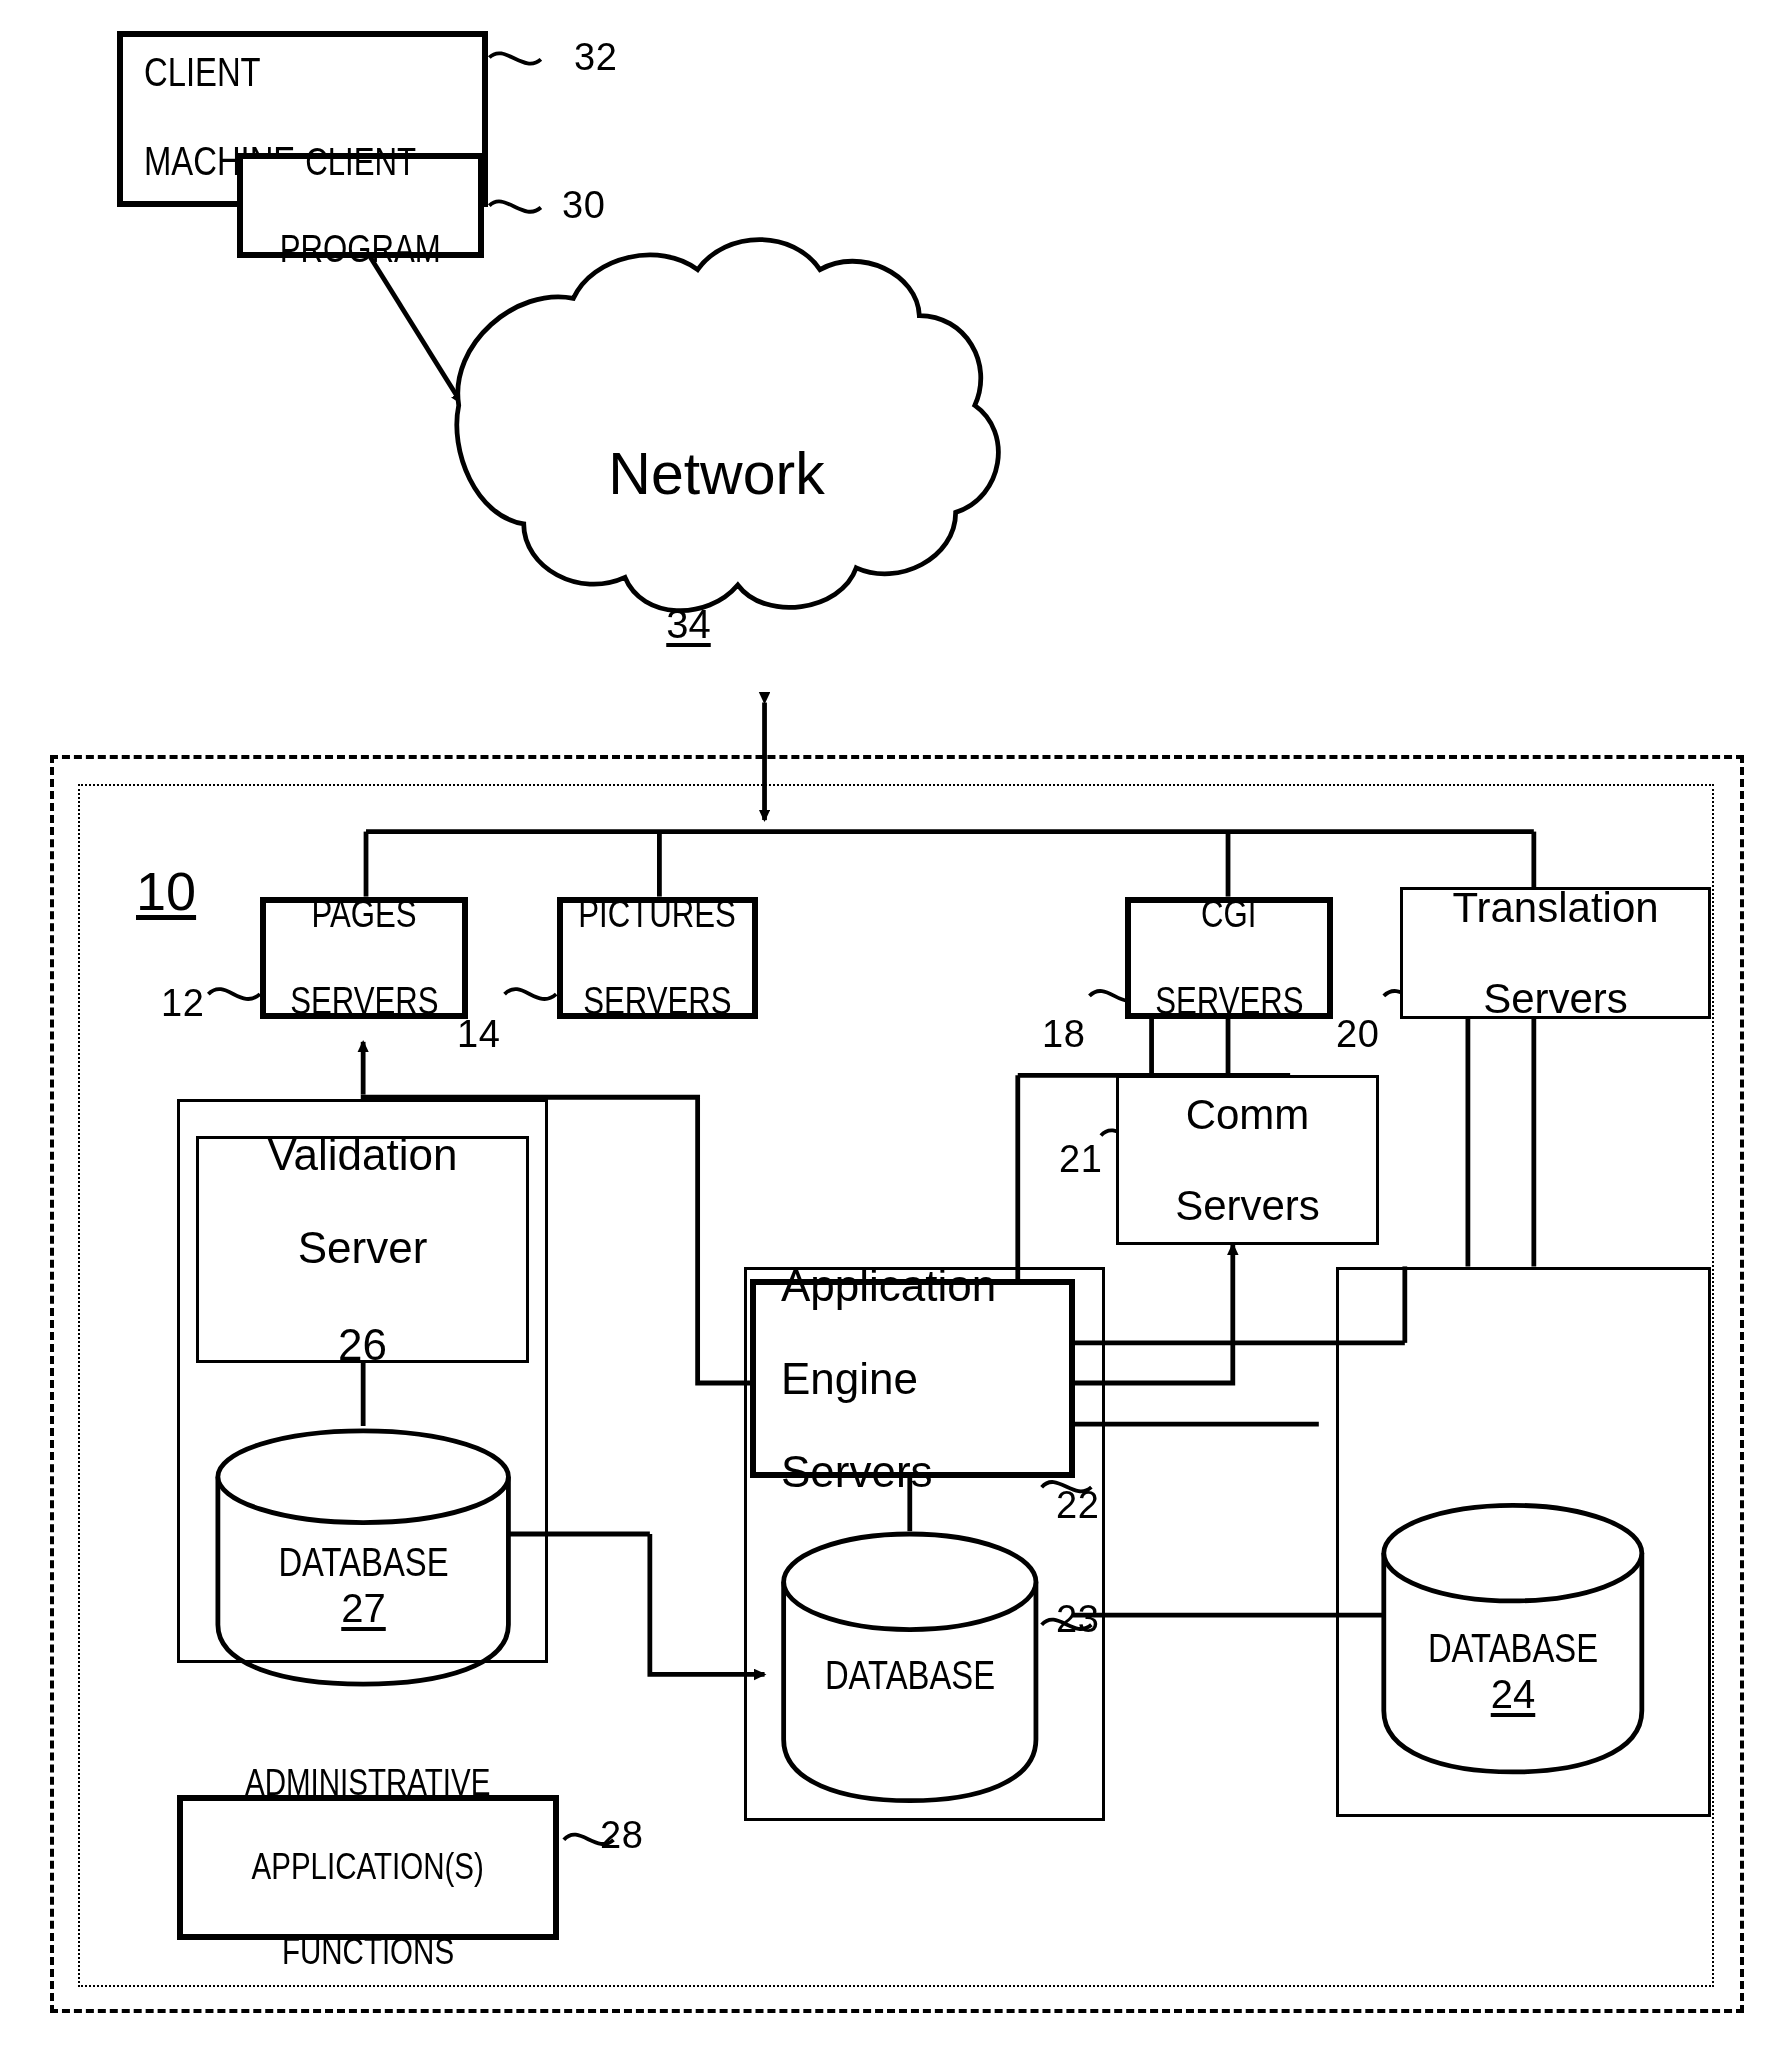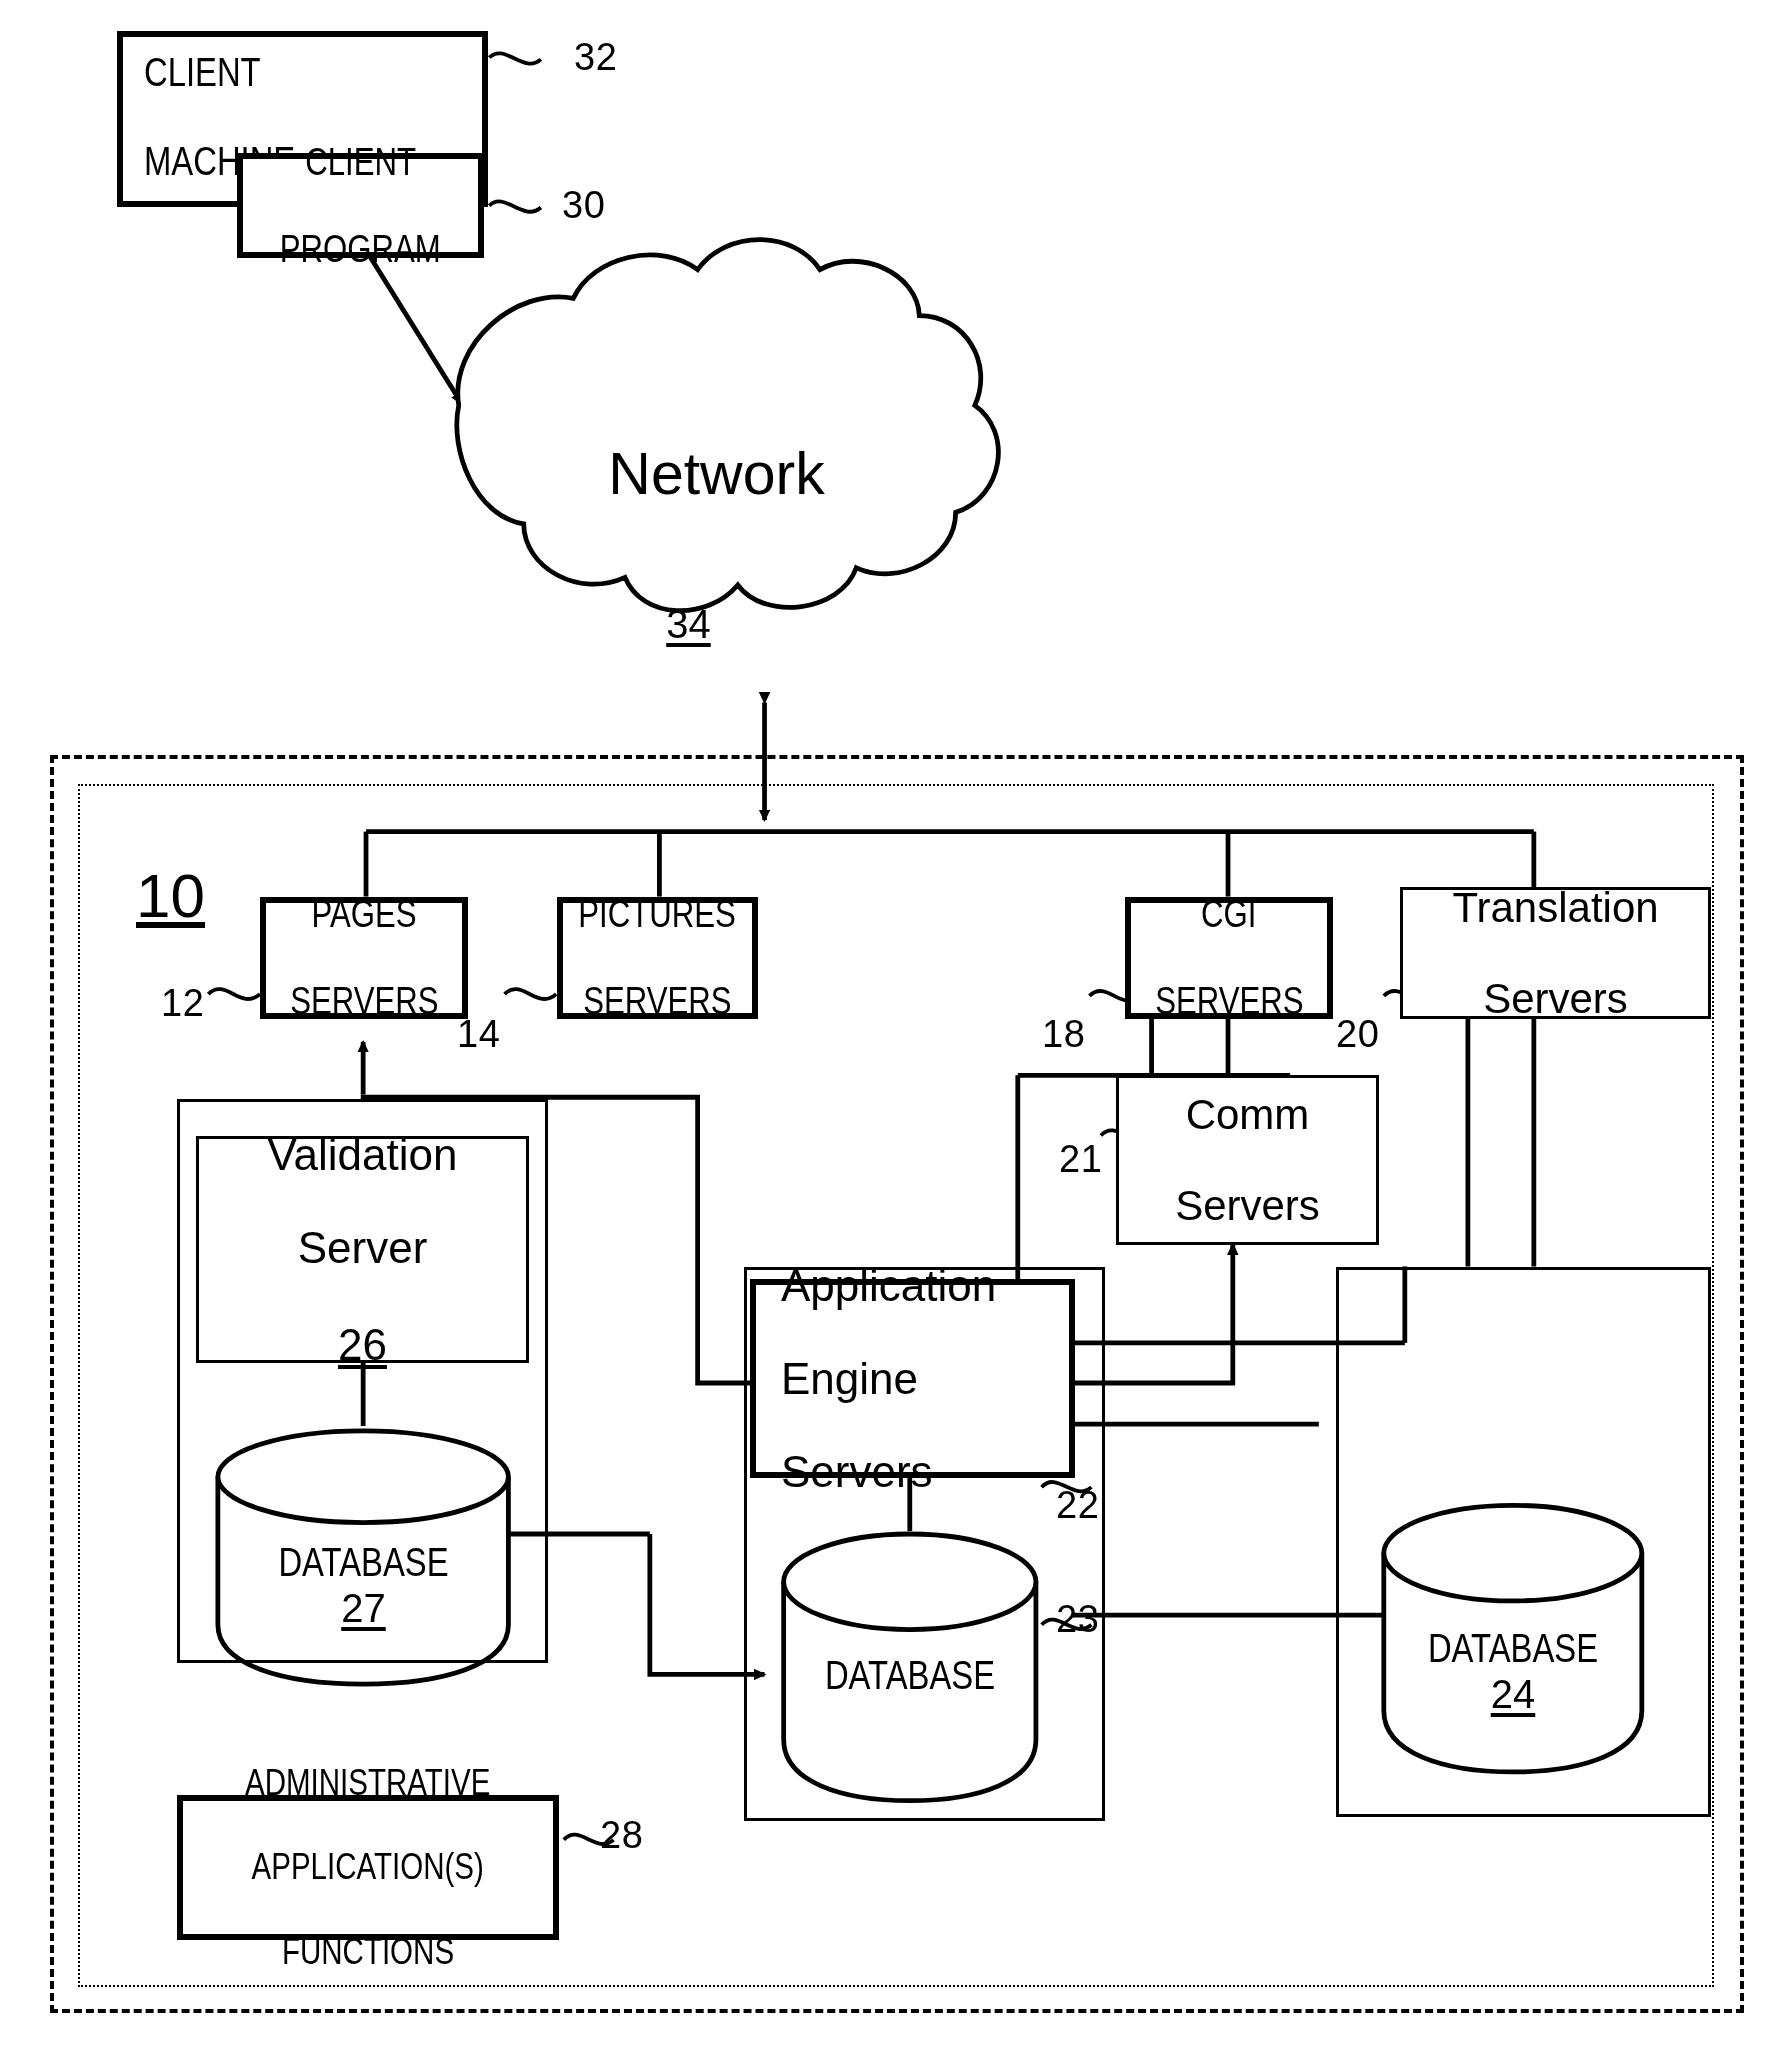--- a/index.html
+++ b/index.html
@@ -195,21 +195,21 @@
 
   <div class="lbl" style="left:574px; top:36px;">32</div>
   <div class="lbl" style="left:562px; top:184px;">30</div>
 
   <div class="capt" style="left:468px; top:440px; width:497px; font-size:59px;">Network</div>
   <div class="capt u" style="left:631px; top:602px; width:115px; font-size:40px;">34</div>
 
   <div class="frame-outer" style="left:50px; top:755px; width:1694px; height:1258px;"></div>
   <div class="frame-inner" style="left:78px; top:784px; width:1636px; height:1203px;"></div>
 
-  <div class="capt u" style="left:136px; top:860px; width:105px; font-size:62px; text-align:left;text-decoration:underline;">10</div>
+  <div class="capt u" style="left:136px; top:860px; width:105px; font-size:54px; text-align:left;text-decoration:underline;">10</div>
 
   <div class="box heavy" style="left:260px; top:897px; width:208px; height:122px;">
     <div class="cond" style="font-size:38px;">PAGES</div>
     <div class="cond" style="font-size:38px;">SERVERS</div>
   </div>
   <div class="lbl" style="left:161px; top:982px;">12</div>
 
   <div class="box heavy" style="left:557px; top:897px; width:201px; height:122px;">
     <div class="cond" style="font-size:38px;">PICTURES</div>
     <div class="cond" style="font-size:38px;">SERVERS</div>
@@ -232,21 +232,21 @@
     <div style="font-size:42px;">Comm</div>
     <div style="font-size:42px;">Servers</div>
   </div>
   <div class="lbl" style="left:1059px; top:1138px;">21</div>
 
   <div class="plain-container" style="left:177px; top:1099px; width:371px; height:564px;"></div>
 
   <div class="box" style="left:196px; top:1136px; width:333px; height:227px;">
     <div style="font-size:44px;">Validation</div>
     <div style="font-size:44px;">Server</div>
-    <div style="font-size:44px; text-decoration:underline; text-underline-offset:4.8px; margin-top:3.8px;">26</div>
+    <div style="font-size:44px; text-underline-offset:4.8px; margin-top:3.8px;">26</div>
   </div>
 
   <div class="cyl-label" style="left:218px; top:1539px; width:291px;">
     <div class="cond" style="font-size:40px;">DATABASE</div>
     <div style="font-size:40px; text-decoration:underline; text-underline-offset:4.8px;text-align:center;">27</div>
   </div>
 
   <div class="plain-container" style="left:744px; top:1267px; width:361px; height:554px;"></div>
 
   <div class="box heavy" style="left:750px; top:1279px; width:325px; height:199px;">

